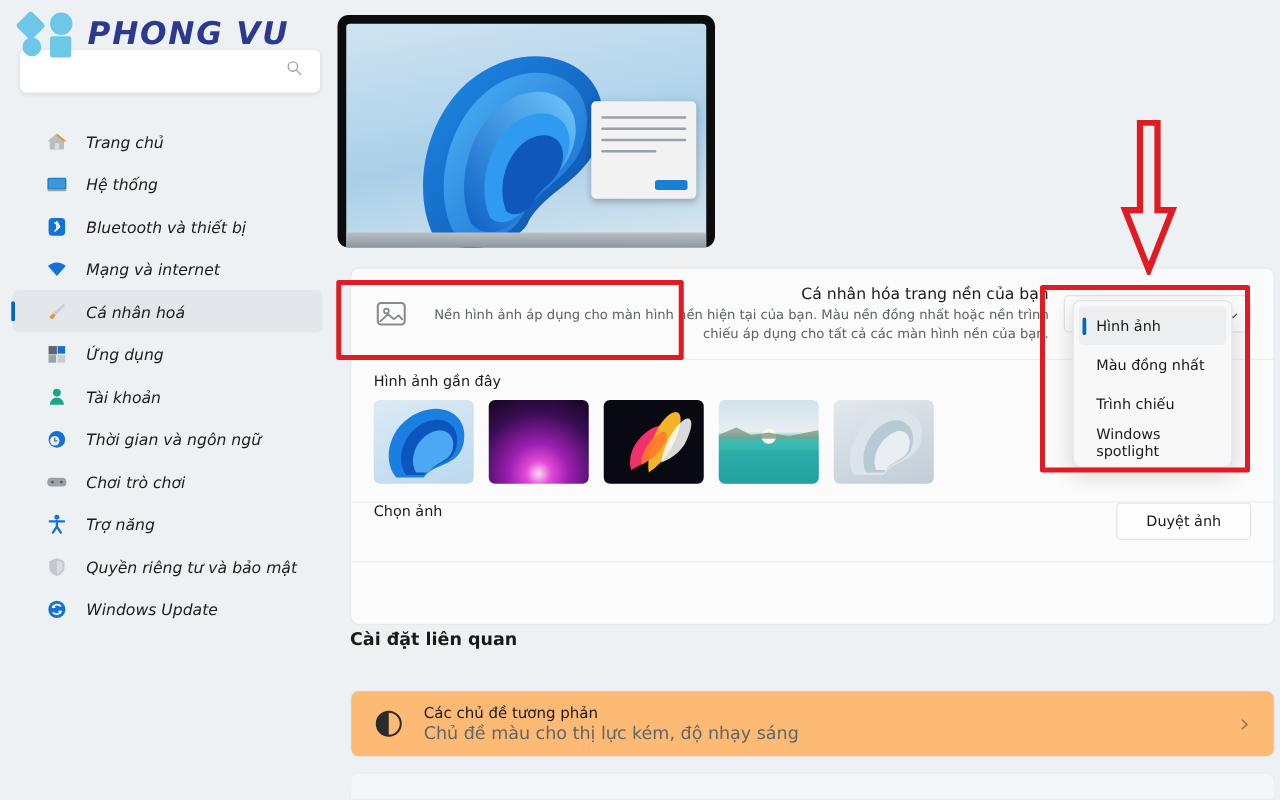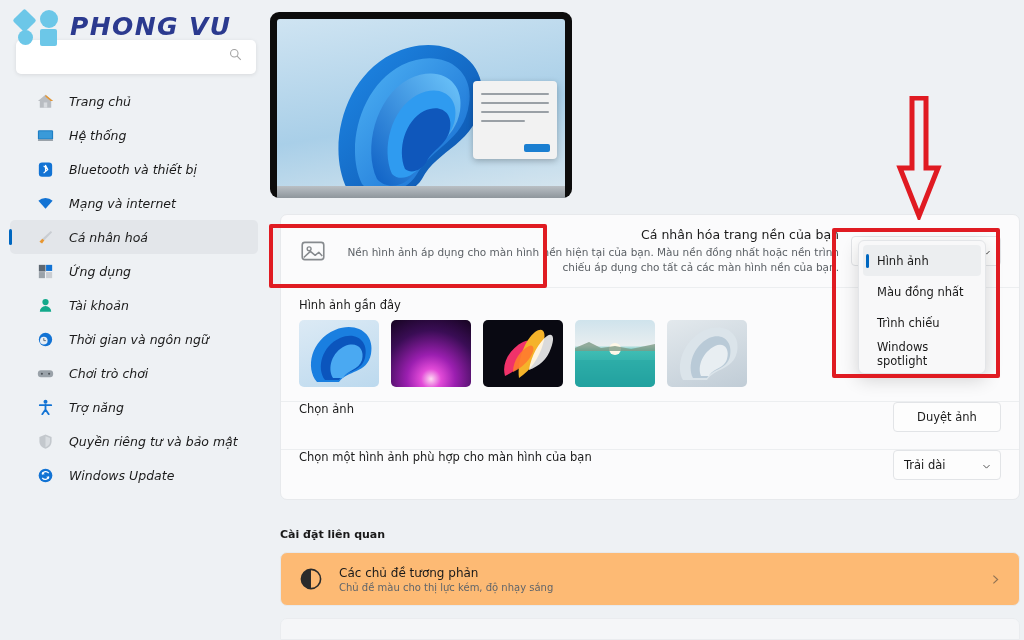--- a/index.html
+++ b/index.html
@@ -47,21 +47,21 @@
     position: absolute; left: 16px; top: 40px; width: 240px; height: 34px;
     background: #ffffff; border-radius: 5px;
     box-shadow: 0 1px 4px rgba(0,0,0,0.10);
     z-index: 4;
   }
   .search-glyph {
     position: absolute; right: 14px; top: 8px;
     width: 13px; height: 13px; opacity: .55;
   }
 
-  .nav { position: absolute; left: 0; top: 84px; width: 268px; text-align: center; }
+  .nav { position: absolute; left: 0; top: 96px; width: 268px; text-align: center; }
   .nav-item {
     position: relative; display: flex; align-items: center;
     height: 34px; margin: 0 10px 0 10px; padding-left: 26px;
     border-radius: 5px; gap: 14px;
   }
   .nav-item.active { background: #e3e6ea; }
   .nav-item.active::before {
     content: ""; position: absolute; left: -1px; top: 9px;
     width: 3px; height: 16px; background: #0067c0; border-radius: 2px;
   }
@@ -141,31 +141,31 @@
     display: flex; align-items: center; justify-content: center;
     font-family:"DejaVu Sans",sans-serif;
   }
   .sel-small {
     position: relative; width: 108px; height: 30px; border: 1px solid #e2e4e7;
     border-radius: 4px; background: #fdfdfd; display: flex; align-items: center;
     padding: 0 10px; font-size: 11.5px; color: #1a1a1a; font-family:"DejaVu Sans",sans-serif;
   }
 
   .related-title {
-    position: absolute; left: 12px; top: 528px;
-    font-size: 11px; color: #1a1a1a; font-weight: 600; font-family:"DejaVu Sans",sans-serif;
+    position: absolute; left: 12px; top: 504px;
+    font-size: 14px; color: #1a1a1a; font-weight: 600; font-family:"DejaVu Sans",sans-serif;
   }
   .card-contrast {
     left: 12px; top: 552px; width: 740px; height: 54px;
     display: flex; align-items: center; padding: 0 18px;
   }
   .ct-ico { width: 24px; height: 24px; flex: 0 0 24px; margin-right: 16px; }
   .ct-texts { flex: 1; }
   .ct-title { font-size: 12px; color: #1a1a1a; margin-bottom: 2px; font-family:"DejaVu Sans",sans-serif;}
-  .ct-desc { font-size: 10px; color: #60656a; font-family:"DejaVu Sans",sans-serif;}
+  .ct-desc { font-size: 14px; color: #60656a; font-family:"DejaVu Sans",sans-serif;}
   .ct-chev { width: 11px; height: 11px; opacity: .55; }
 
   .ghost-bottom {
     position: absolute; left: 12px; top: 618px; width: 740px; height: 22px;
     background: #fbfbfc; border: 1px solid #e7e9ec; border-radius: 7px 7px 0 0;
     opacity: .55;
   }
 
   
   .dropdown {
@@ -457,29 +457,20 @@
 
       <div class="divider"></div>
 
       <div class="row row-simple">
         <div class="lbl">Chọn ảnh</div>
         <div class="btn-ghost">Duyệt ảnh</div>
       </div>
 
       <div class="divider"></div>
 
-      <div class="row row-simple">
-        <div class="lbl">Chọn một hình ảnh phù hợp cho màn hình của bạn</div>
-        <div class="sel-small">
-          <span>Trải dài</span>
-          <svg class="chev" viewBox="0 0 10 10">
-            <path d="M1.6 3.4 L5 6.8 L8.4 3.4" fill="none" stroke="#555" stroke-width="1.1"></path>
-          </svg>
-        </div>
-      </div>
 
     </div>
 
     <div class="related-title">Cài đặt liên quan</div>
 
     <div class="card card-contrast">
       <span class="ct-ico">
         <svg viewBox="0 0 24 24" width="24" height="24">
           <circle cx="12" cy="12" r="9.6" fill="none" stroke="#2b2b2b" stroke-width="1.6"></circle>
           <path d="M12 2.4 A9.6 9.6 0 0 0 12 21.6 Z" fill="#2b2b2b"></path>

